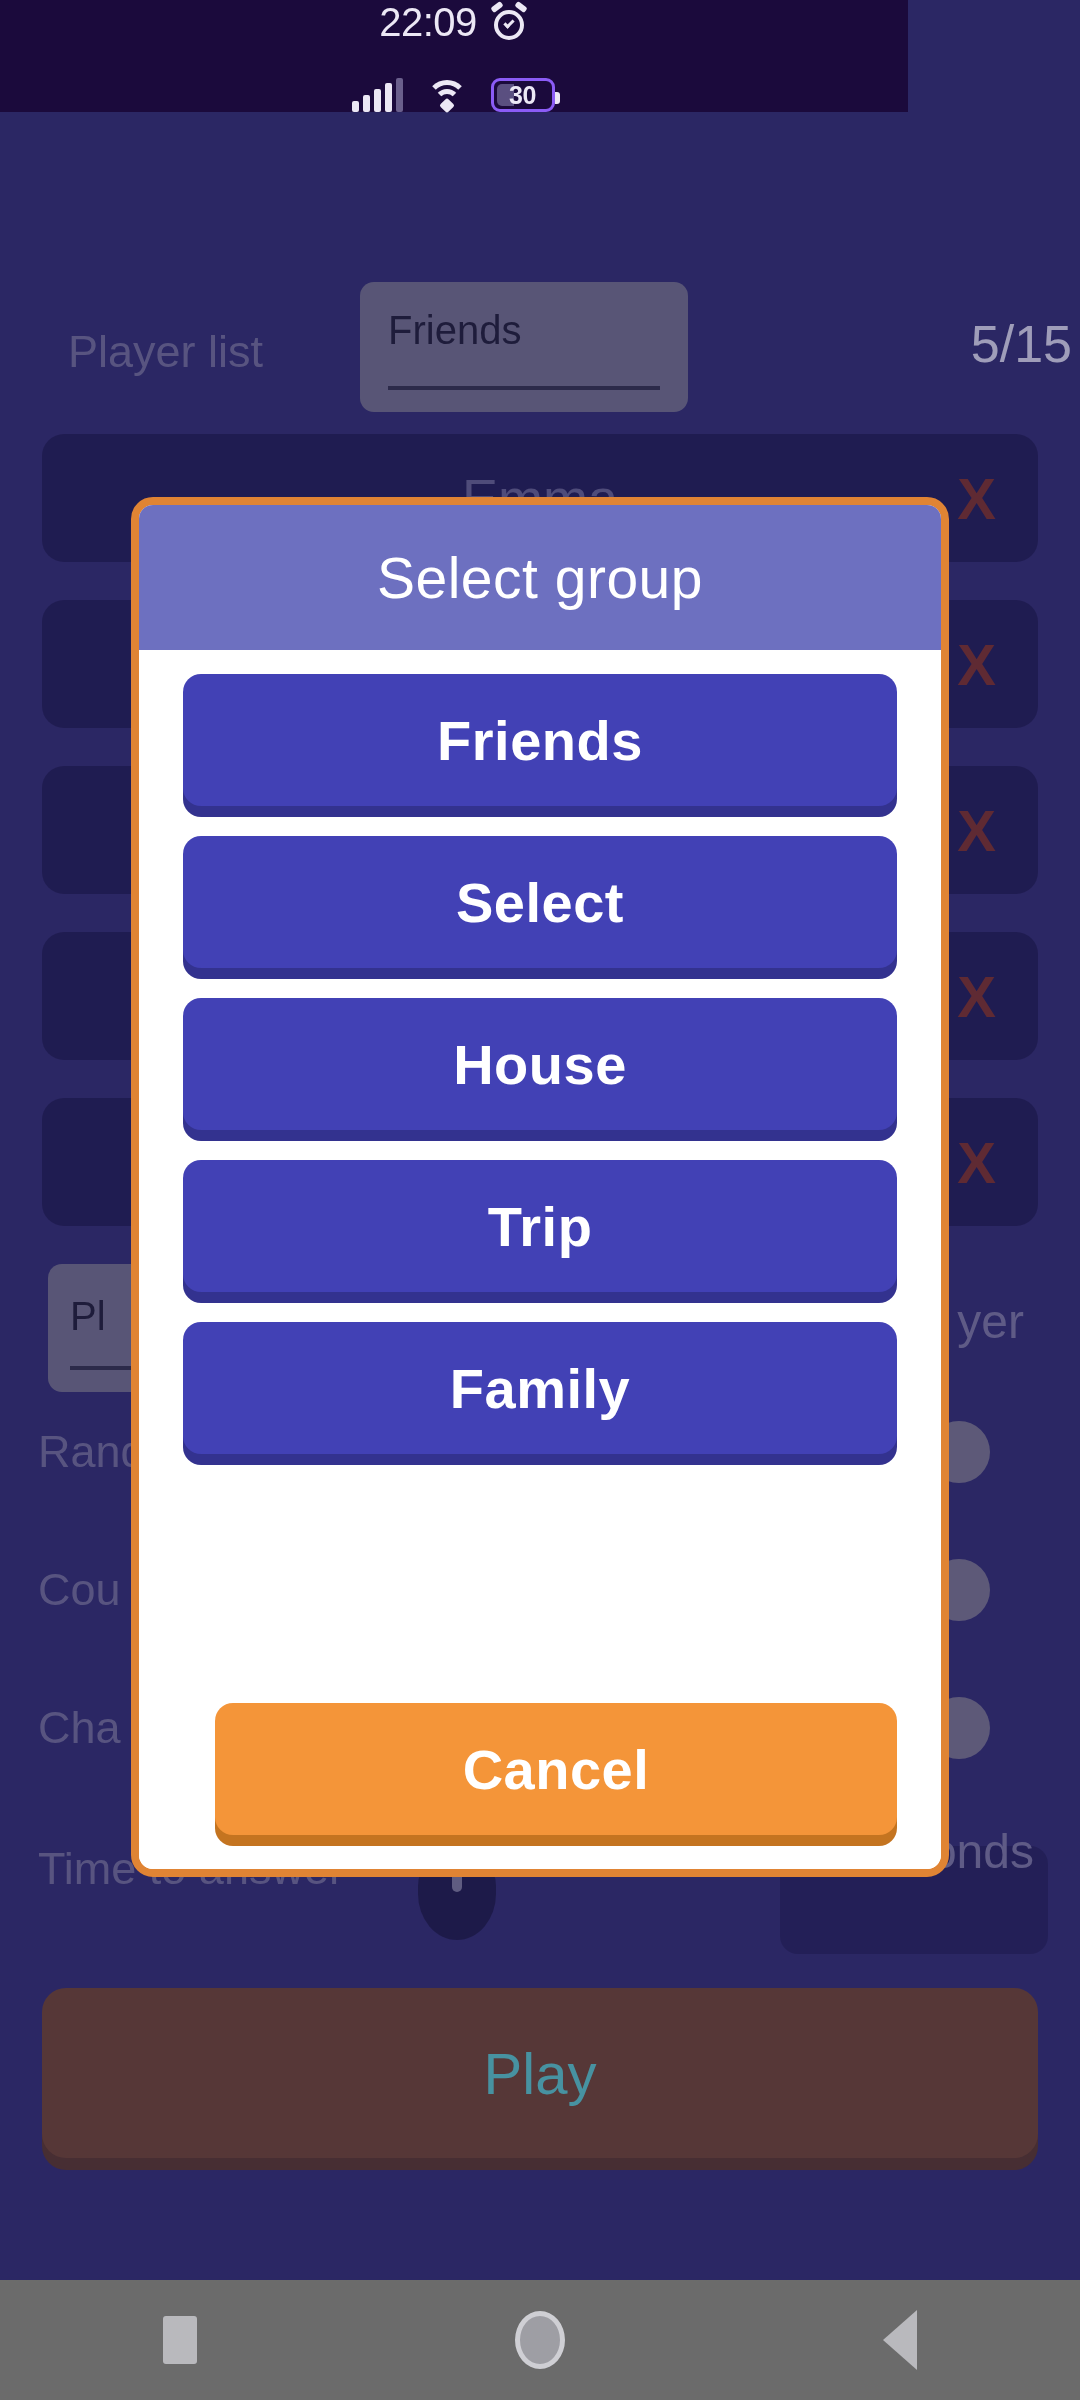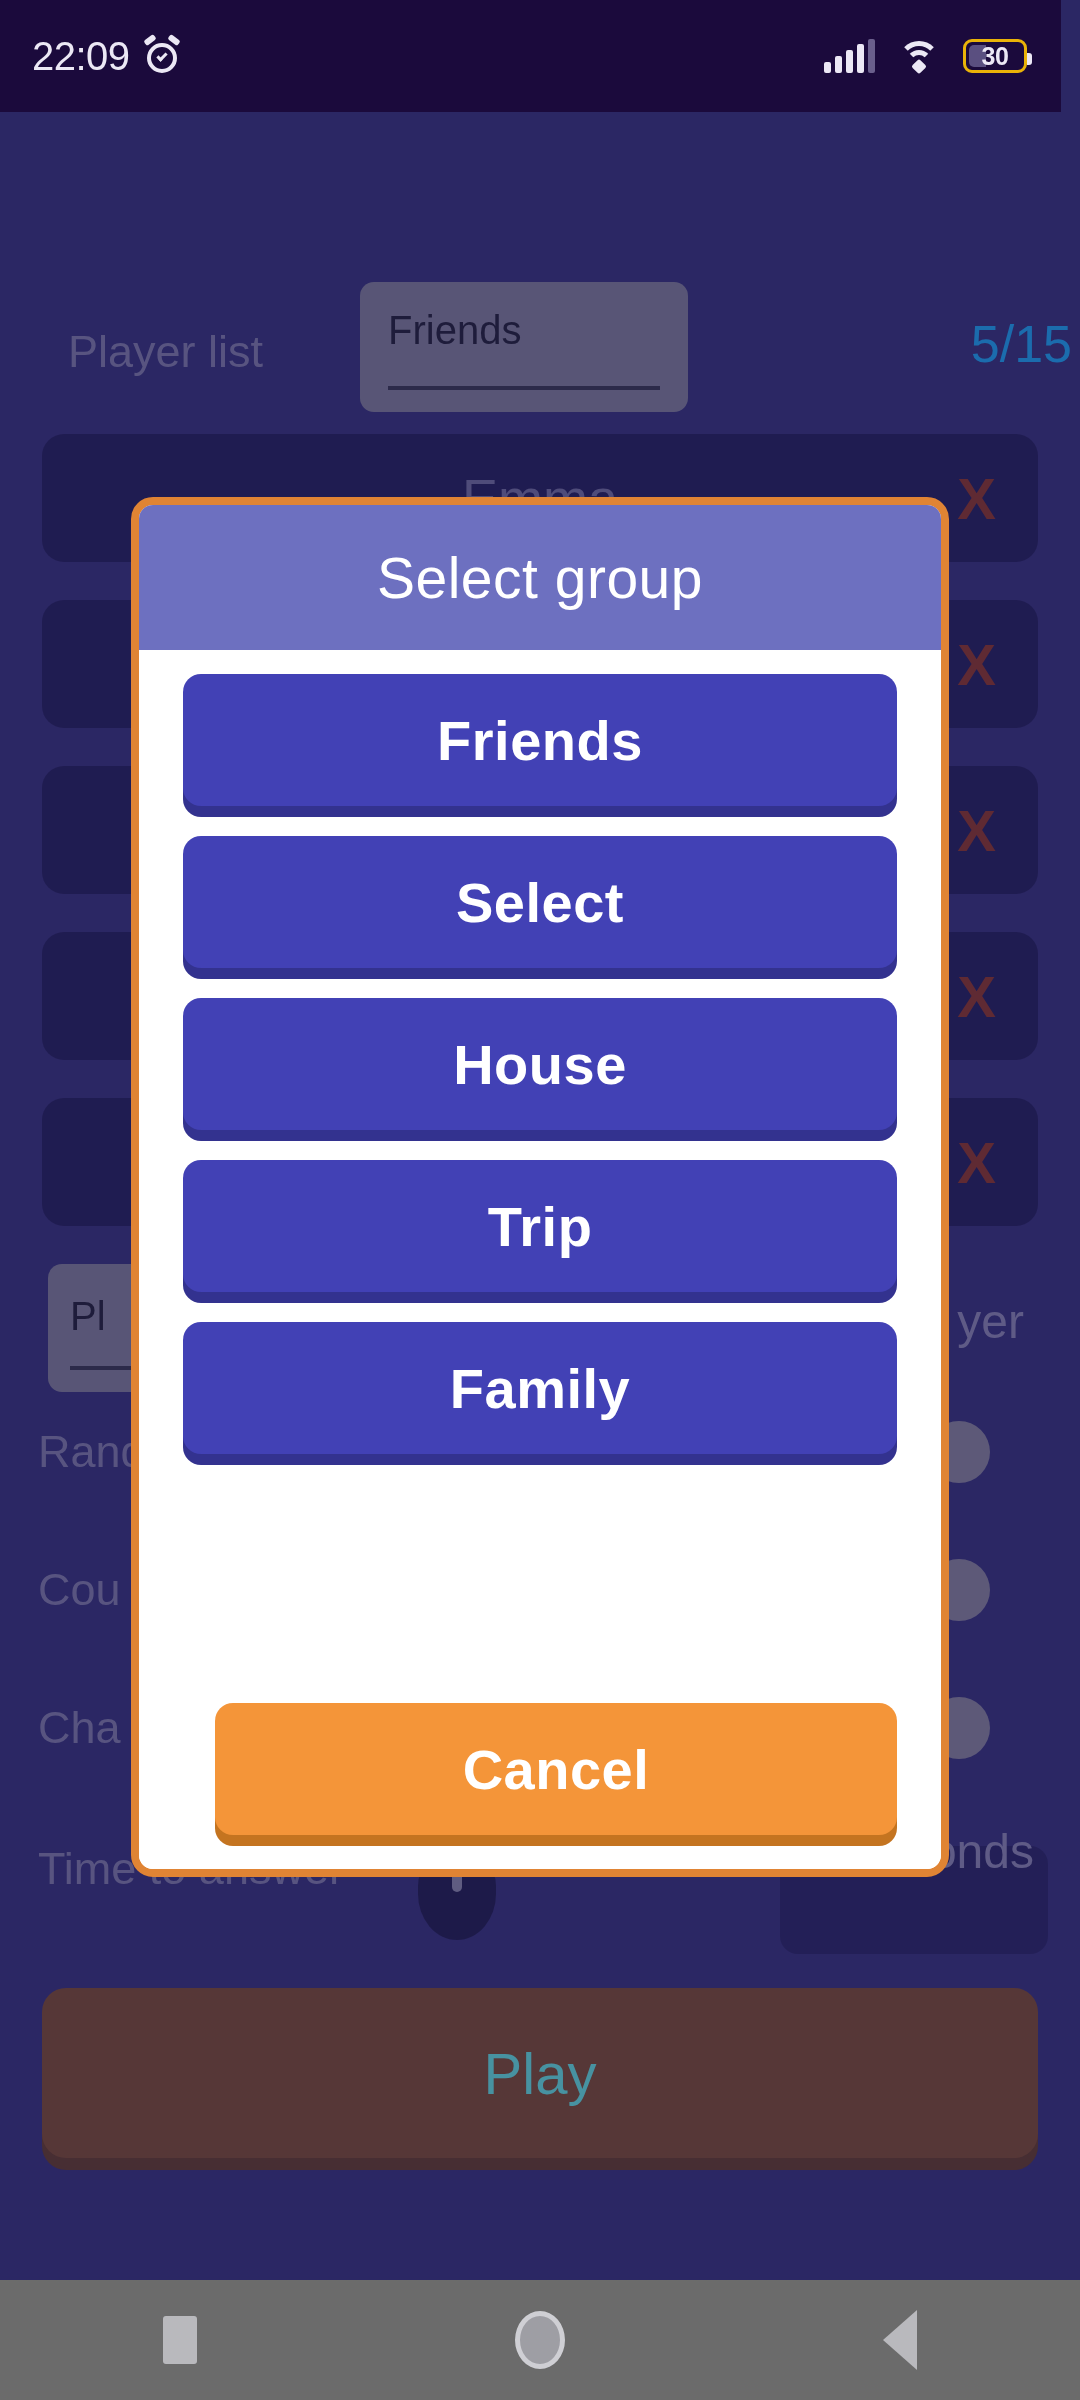--- a/index.html
+++ b/index.html
@@ -17,28 +17,29 @@
     width: 1080px;
     height: 2400px;
     background: #2b2764;
     overflow: hidden;
   }
 
   
   #status-bar {
     position: absolute;
     top: 0; left: 0;
-    width: 1061px;
+    width: 908px;
     height: 112px;
     background: #1b0a3c;
     display: flex;
     align-items: center;
     justify-content: space-between;
     padding: 0 34px 0 32px;
     z-index: 60;
+    flex-direction: column;
   }
   .sb-left { display: flex; align-items: center; gap: 14px; }
   .sb-time {
     color: #ece8f5;
     font-size: 40px;
     font-weight: 400;
     letter-spacing: -0.5px;
   }
   .sb-right { display: flex; align-items: center; gap: 22px; }
 
@@ -87,21 +88,21 @@
   .wifi-icon .dot {
     position: absolute; bottom: 1px; left: 50%;
     transform: translateX(-50%) rotate(45deg);
     width: 11px; height: 11px; background: #ece8f5;
     border: none; border-radius: 2px;
   }
 
   .battery-icon {
     position: relative;
     width: 64px; height: 34px;
-    border: 3px solid #eab308;
+    border: 3px solid #8b5cf6;
     border-radius: 9px;
     display: flex; align-items: center; justify-content: center;
   }
   .battery-icon::after {
     content: ""; position: absolute; right: -8px; top: 11px;
     width: 5px; height: 12px; background: #ece8f5; border-radius: 0 3px 3px 0;
   }
   .battery-fill {
     position: absolute; left: 3px; top: 3px; bottom: 3px;
     width: 17px; background: #5a4f80; border-radius: 5px 0 0 5px;
@@ -199,21 +200,21 @@
   #group-select-value {
     color: #15141a;
     font-size: 40px;
   }
   #group-select-underline {
     position: absolute; left: 28px; right: 28px; bottom: 22px;
     height: 4px; background: #2e2d35;
   }
   #player-count {
     position: absolute; right: 38px; top: 32px;
-    color: #0ea5e9;
+    color: #ffffff;
     font-size: 52px;
   }
 
   .player-row {
     position: absolute; left: 42px;
     width: 996px; height: 128px;
     background: #171442;
     border-radius: 22px;
     display: flex; align-items: center; justify-content: center;
   }

